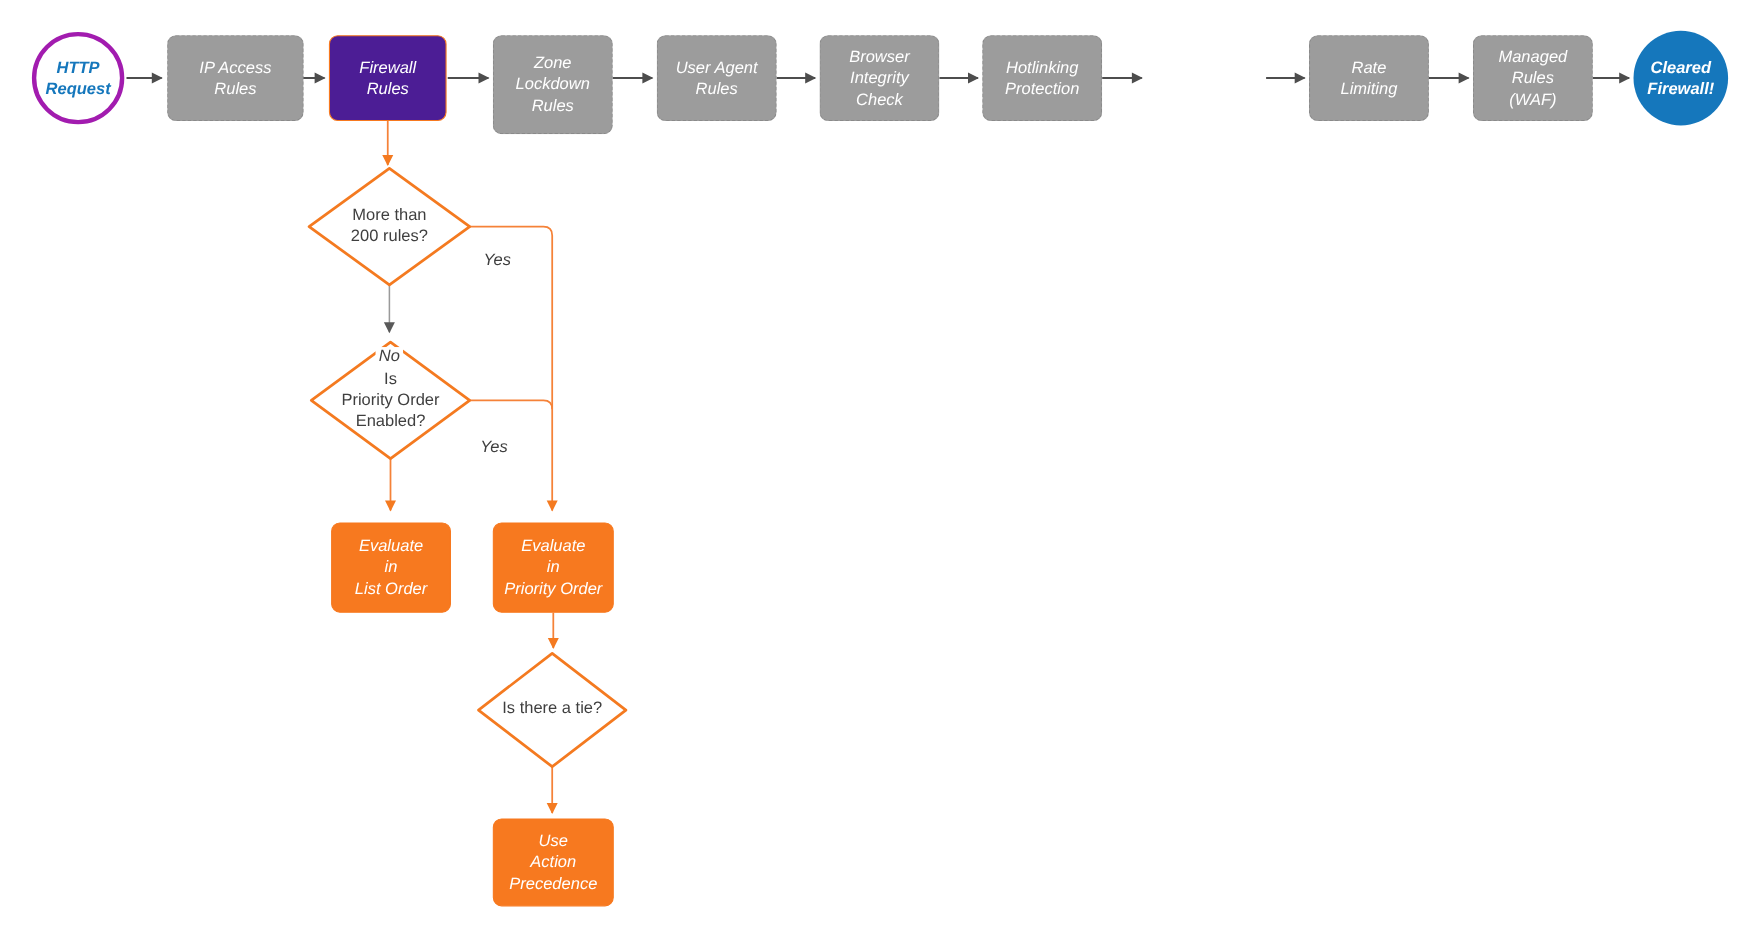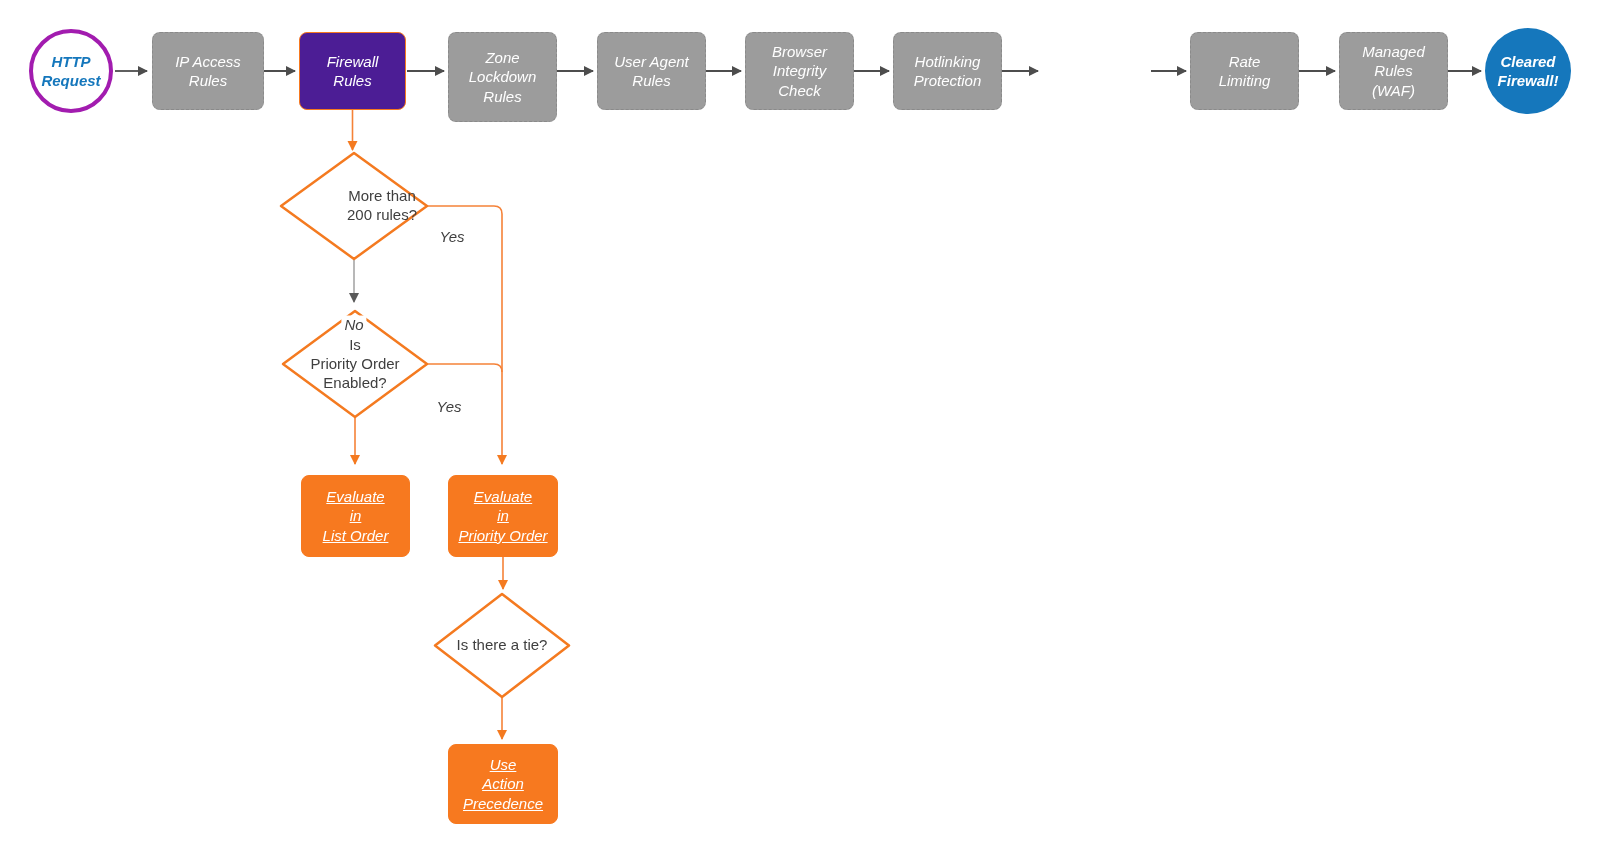--- a/index.html
+++ b/index.html
@@ -32,21 +32,20 @@
   }
   .highlight {
     background: #4c1d95;
     color: #ffffff;
     border: 1px solid #F7791F;
   }
   .action {
     background: #F7791F;
     color: #ffffff;
     border: 1px solid #F7791F;
-    text-decoration: underline;
   }
   .circle {
     border-radius: 50%;
     font-weight: bold;
   }
   .start-circle {
     background: #ffffff;
     border: 4px solid #a21caf;
     color: #1577BC;
   }
@@ -121,21 +120,21 @@
       <polygon points="355,311 427,364 355,417 283,364"></polygon>
       <polygon points="502,594 569,645.5 502,697 435,645.5"></polygon>
     </g>
   </svg>
 
   <div class="node circle start-circle" style="left:29px; top:29px; width:84px; height:84px;">
     <span>HTTP
 Request</span>
   </div>
 
-  <div class="node stage" style="left:152px; top:32px; width:112px; height:78px;">
+  <div class="node stage" style="left:152px; top:32px; width:124px; height:78px;">
     <span>IP Access
 Rules</span>
   </div>
   <div class="node highlight" style="left:299px; top:32px; width:107px; height:78px;">
     <span>Firewall
 Rules</span>
   </div>
   <div class="node stage" style="left:448px; top:32px; width:109px; height:90px;">
     <span>Zone
 Lockdown
@@ -162,21 +161,21 @@
     <span>Managed
 Rules
 (WAF)</span>
   </div>
 
   <div class="node circle end-circle" style="left:1485px; top:28px; width:86px; height:86px;">
     <span>Cleared
 Firewall!</span>
   </div>
 
-  <div class="diamond-label" style="left:354px; top:206px;margin-left:28px;">More than
+  <div class="diamond-label" style="left:354px; top:206px;">More than
 200 rules?</div>
   <div class="diamond-label" style="left:355px; top:364px;">Is
 Priority Order
 Enabled?</div>
   <div class="diamond-label" style="left:502px; top:645px;">Is there a tie?</div>
 
   <div class="edge-label" style="left:452px; top:192px;">Yes</div>
   <div class="edge-label bg" style="left:354px; top:280px;">No</div>
   <div class="edge-label bg" style="left:449px; top:362px;">Yes</div>
   <div class="edge-label bg" style="left:355px; top:440px;">No</div>

